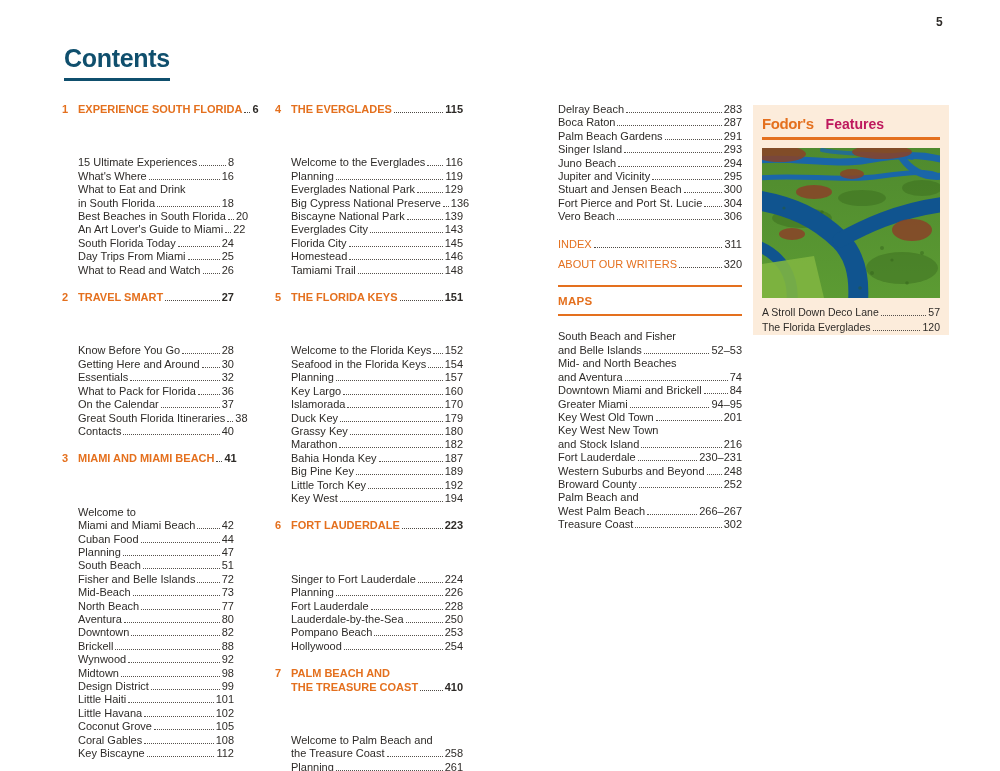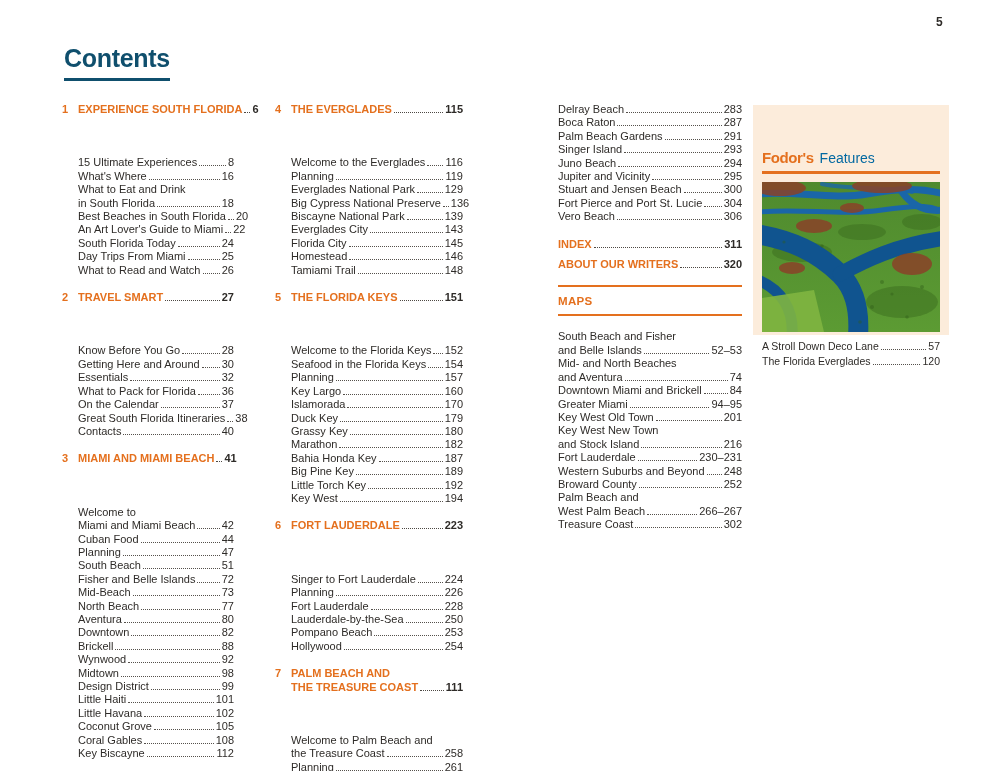--- a/index.html
+++ b/index.html
@@ -20,35 +20,35 @@
   .section{margin-bottom:14px;}
   .row{display:flex;align-items:baseline;font-size:11px;line-height:13.4px;color:#2e2b28;}
   .lbl{white-space:nowrap;}
   .leader{flex:1 1 auto;min-width:6px;border-bottom:1.6px dotted #55504b;margin:0 2px 2px 2px;}
   .pg{white-space:nowrap;}
   .heading{font-weight:bold;}
   .heading .lbl{color:#e4701e;}
   .heading .leader{border-bottom-color:#4d4843;}
   .num{width:16px;flex:0 0 16px;font-weight:bold;color:#e4701e;}
   .items{padding-left:16px;margin-top:40px;}
-  .standalone{font-weight:bold;margin-bottom:7px;}
+  .standalone{font-weight:normal;margin-bottom:7px;}
   .standalone .lbl{color:#e4701e;}
   .maps-header{
     border-top:2px solid #e4701e;border-bottom:2px solid #e4701e;
     padding:4px 0 5px;margin:14px 0;
   }
   .maps-title{color:#e4701e;font-weight:bold;font-size:11.5px;letter-spacing:0.3px;}
 
   .features{
     position:absolute;left:753px;top:105px;width:196px;height:230px;
     background:#fcecdb;padding:10px 9px;box-sizing:border-box;
   }
-  .brand-row{display:flex;align-items:baseline;gap:6px;border-bottom:3px solid #e4701e;padding-bottom:5px;margin-top:34px;}
+  .brand-row{display:flex;align-items:baseline;gap:12px;border-bottom:3px solid #e4701e;padding-bottom:5px;}
   .brand{color:#e4701e;font-weight:bold;font-size:15px;letter-spacing:-0.4px;}
-  .features-label{color:#0369a1;font-weight:normal;font-size:14px;}
+  .features-label{color:#be185d;font-weight:bold;font-size:14px;}
   .photo{display:block;margin-top:8px;width:178px;height:150px;}
   .feature-captions{margin-top:7px;}
   .feature-captions .row{font-size:10.5px;line-height:15px;justify-content:flex-end;}
 </style>
 </head>
 <body>
 
 <div class="page">
 
   <div class="page-num">5</div>
@@ -426,21 +426,21 @@
       </div>
       <div class="section">
         <div class="row heading">
           <span class="num">7</span>
           <span class="lbl">PALM BEACH AND</span>
         </div>
         <div class="row heading">
           <span class="num"></span>
           <span class="lbl">THE TREASURE COAST</span>
           <span class="leader"></span>
-          <span class="pg">111</span>
+          <span class="pg">410</span>
         </div>
         <div class="items">
           <div class="row">
             <span class="lbl">Welcome to Palm Beach and</span>
           </div>
           <div class="row">
             <span class="lbl">the Treasure Coast</span>
             <span class="leader"></span>
             <span class="pg">258</span>
           </div>

